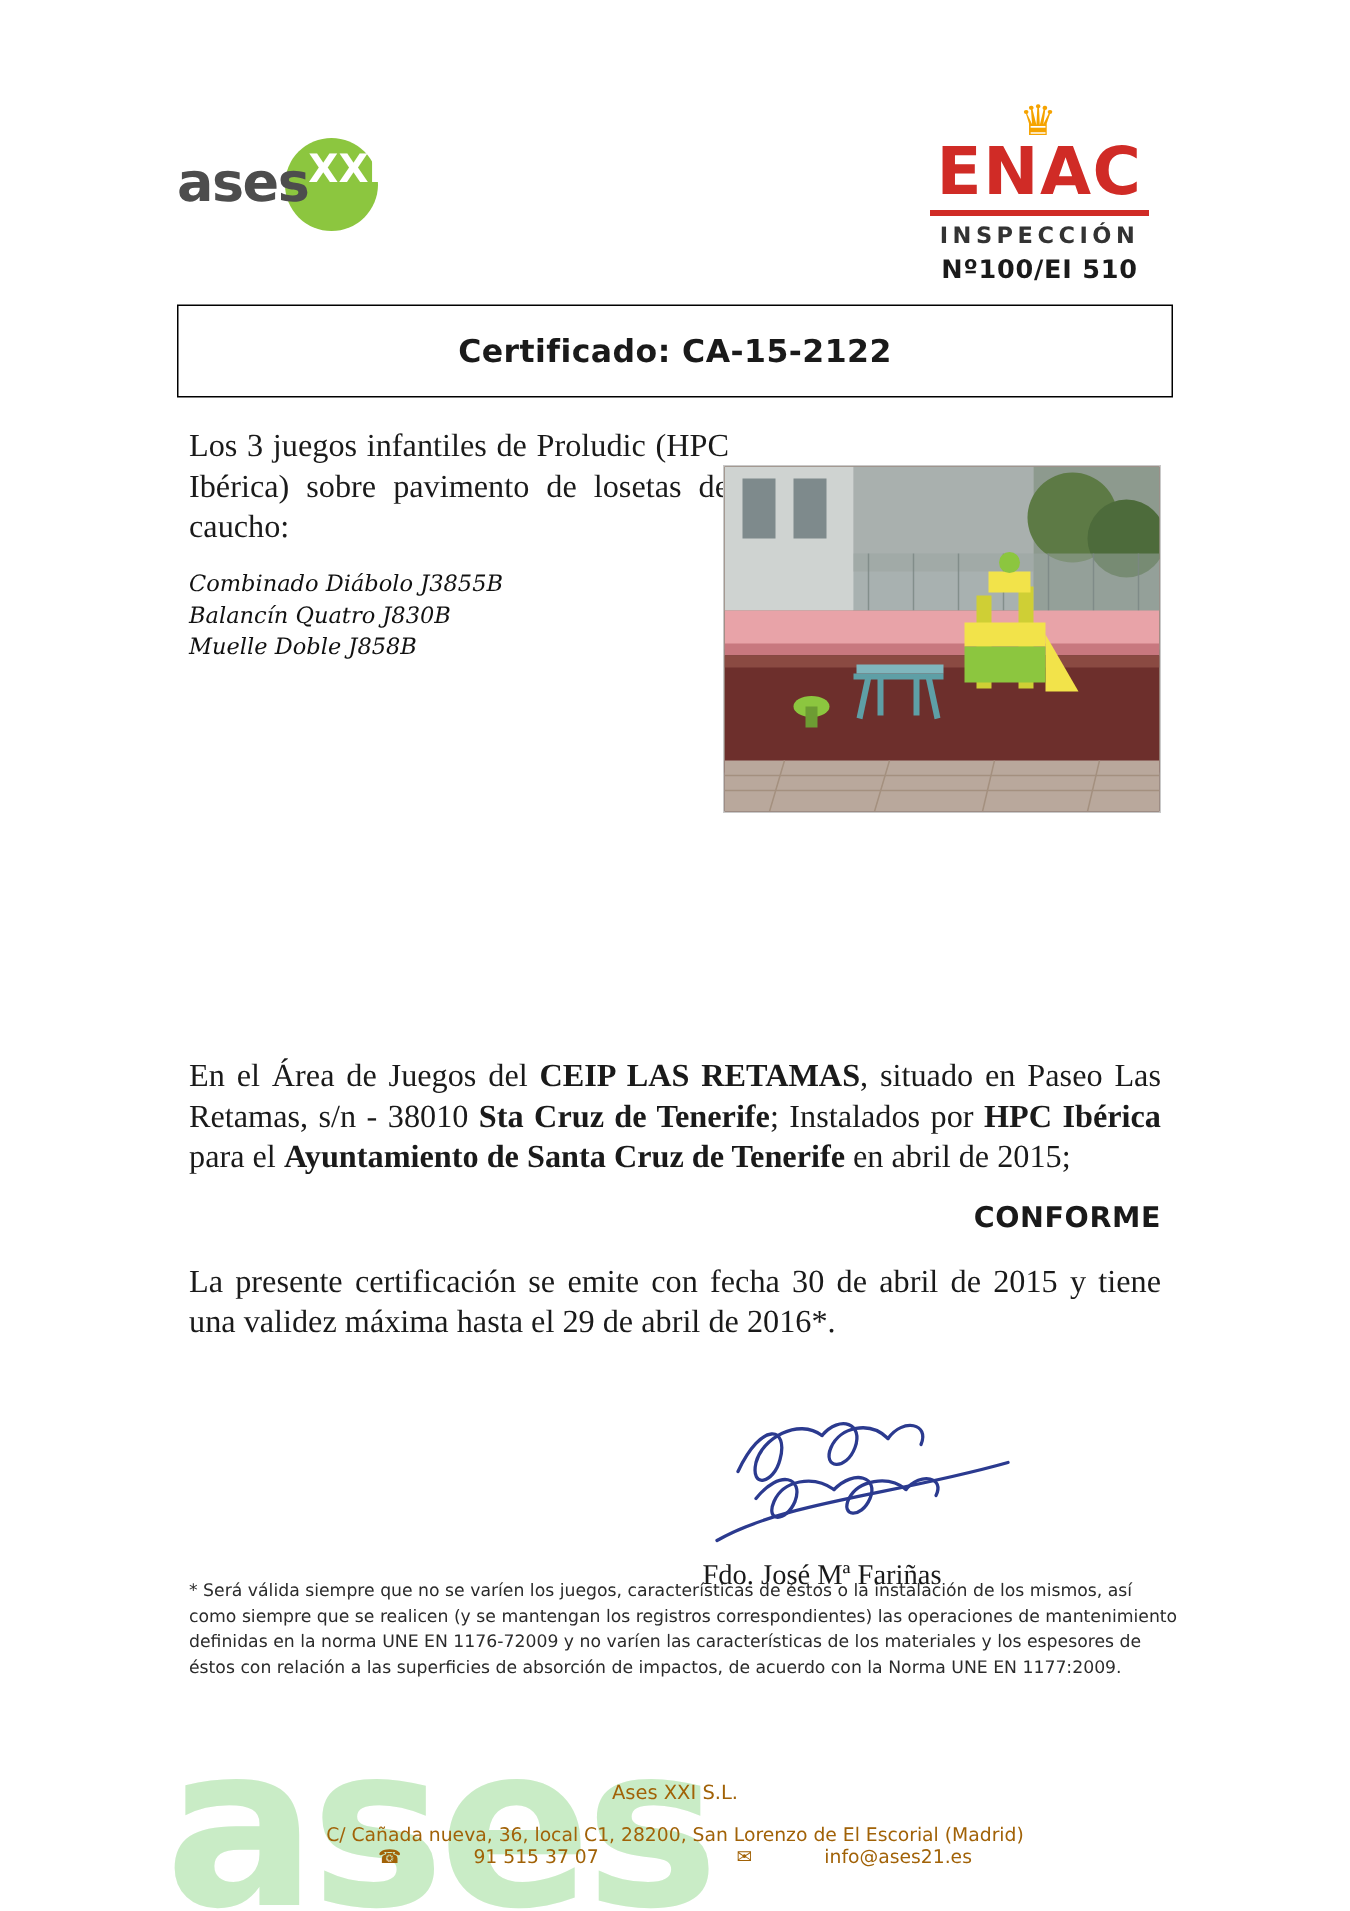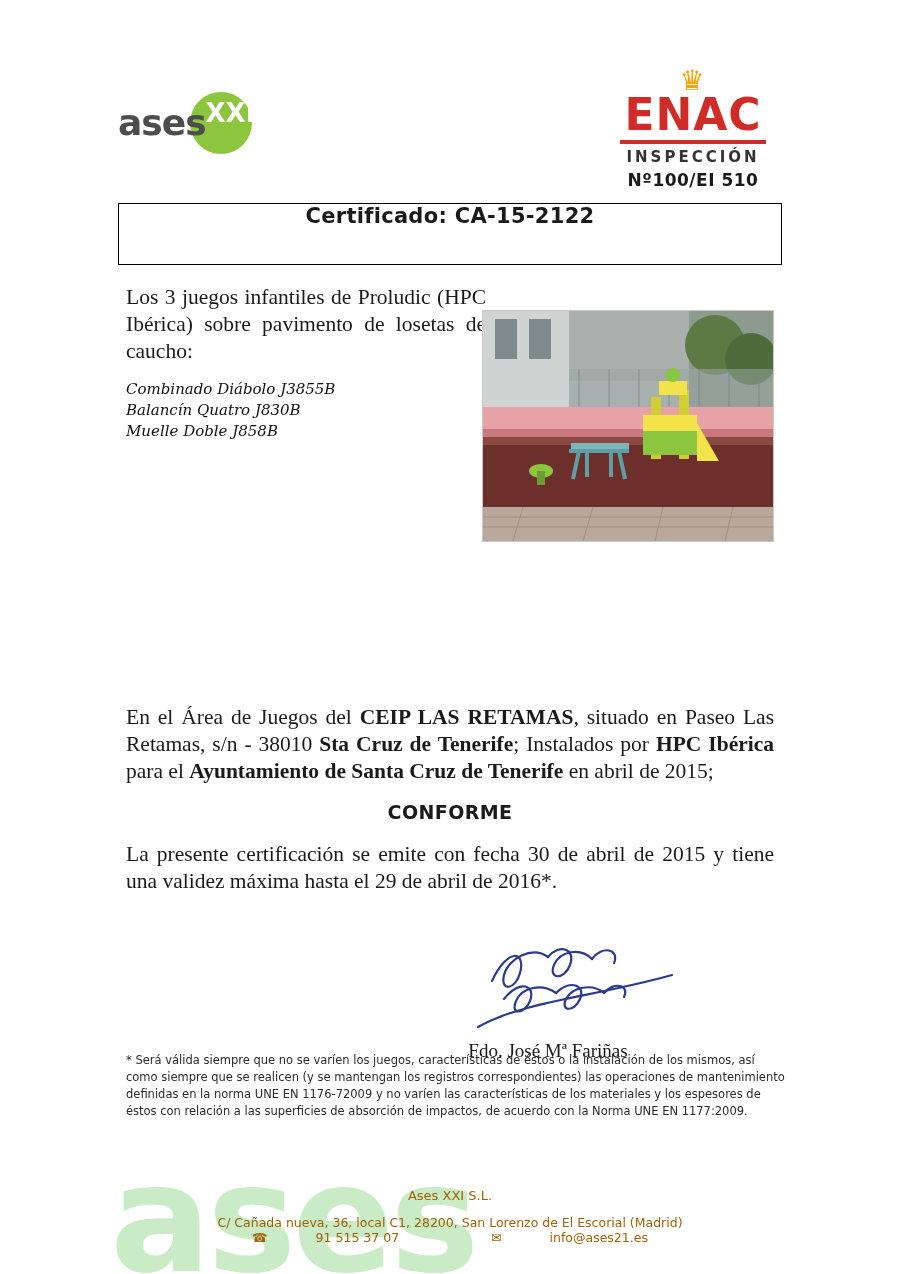--- a/index.html
+++ b/index.html
@@ -102,21 +102,21 @@
 
   
   .cert-box {
     position: absolute;
     left: 118px;
     top: 203px;
     width: 664px;
     height: 62px;
     border: 1px solid #000;
     display: flex;
-    align-items: flex-start;
+    align-items: center;
     justify-content: center;
     box-sizing: border-box;
   }
   .cert-box-text {
     font-family: "DejaVu Sans", sans-serif;
     font-size: 21px;
     font-weight: 700;
     letter-spacing: 0.3px;
   }
 
@@ -155,21 +155,21 @@
     overflow: hidden;
     background: #6c4a3a;
   }
   .photo svg { display: block; }
 
   .block-after-photo {
     margin-top: 262px;
   }
   b, strong { font-weight: 700; }
   .conforme {
-    text-align: center;
+    text-align: right;
     font-family: "DejaVu Sans", sans-serif;
     font-size: 19px;
     font-weight: 700;
     margin: 16px 0 14px 0;
     letter-spacing: 0.4px;
   }
 
   
   .signature-area {
     position: absolute;

